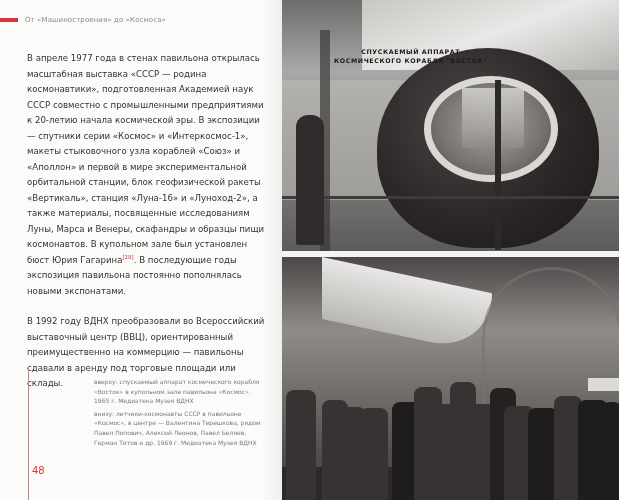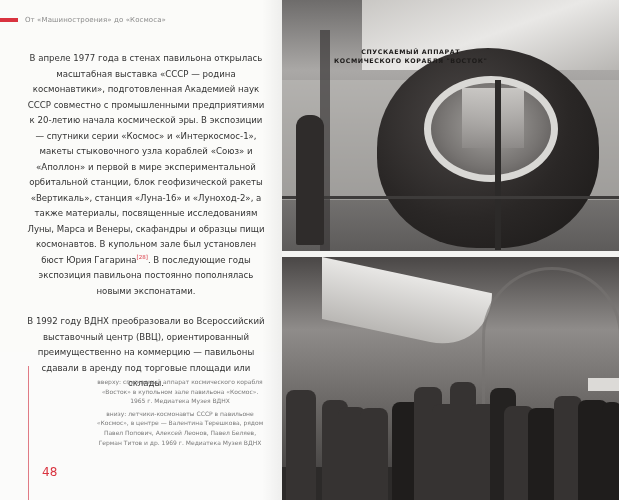--- a/index.html
+++ b/index.html
@@ -1,37 +1,37 @@
 <!DOCTYPE html>
 <html><head>
 <meta charset="utf-8">
 <style>
   * { box-sizing: border-box; margin: 0; padding: 0; }
   html, body { width: 619px; height: 500px; overflow: hidden; background: #fbfbfa; }
   body { position: relative; font-family: "DejaVu Sans", sans-serif; color: #2b2b2b; }
 
-  .left-page { position: absolute; left: 0; top: 0; width: 282px; height: 352px; background: #fbfbf9; text-align: center; }
+  .left-page { position: absolute; left: 0; top: 0; width: 282px; height: 352px; background: #fbfbf9; }
   .gutter-shadow { position: absolute; left: 262px; top: 0; width: 20px; height: 500px;
     background: linear-gradient(to right, rgba(0,0,0,0) 0%, rgba(0,0,0,0.05) 100%); }
 
   .running-header { position: absolute; left: 0; top: 14px; height: 12px; display: flex; align-items: center; }
   .header-bar { width: 18px; height: 4px; background: #d9333f; margin-right: 7px; }
   .header-text { font-size: 7px; color: #8b8b8b; letter-spacing: 0.1px; white-space: nowrap; }
 
   .body-text { position: absolute; left: 27px; top: 51px; width: 238px; font-size: 8.6px; line-height: 15.5px; color: #333; }
   .body-text p { margin: 0; }
   .body-text p + p { margin-top: 15px; }
   .ref { color: #d9333f; font-size: 5.5px; vertical-align: super; line-height: 0; }
 
   .vrule { position: absolute; left: 28px; top: 366px; width: 1px; height: 134px; background: #e07a84; }
 
   .captions { position: absolute; left: 94px; top: 377px; width: 172px; font-size: 6px; line-height: 9.6px; color: #7a7a7a; }
   .captions p + p { margin-top: 3px; }
 
-  .page-number { position: absolute; left: 42px; top: 465px; font-size: 12px; color: #d9333f; }
+  .page-number { position: absolute; left: 32px; top: 465px; font-size: 10px; color: #d9333f; }
 
   .right-page { position: absolute; left: 282px; top: 0; width: 337px; height: 500px; background: #f4f4f2; }
 
   .photo { position: absolute; left: 0; width: 337px; overflow: hidden; }
   .photo-top { top: 0; height: 251px; background: linear-gradient(180deg, #6e6c6b 0%, #aaa8a6 28%, #8c8a88 55%, #5d5b5a 100%); }
   .photo-bottom { top: 257px; height: 243px; background: linear-gradient(180deg, #4a4746 0%, #8f8c8a 30%, #6b6866 60%, #3a3837 100%); }
 
   
   .pt-ceiling { position: absolute; left: 80px; top: 0; width: 257px; height: 70px;
     background: linear-gradient(160deg, #c9c7c4 0%, #e9e8e6 50%, #b8b6b3 100%); }

